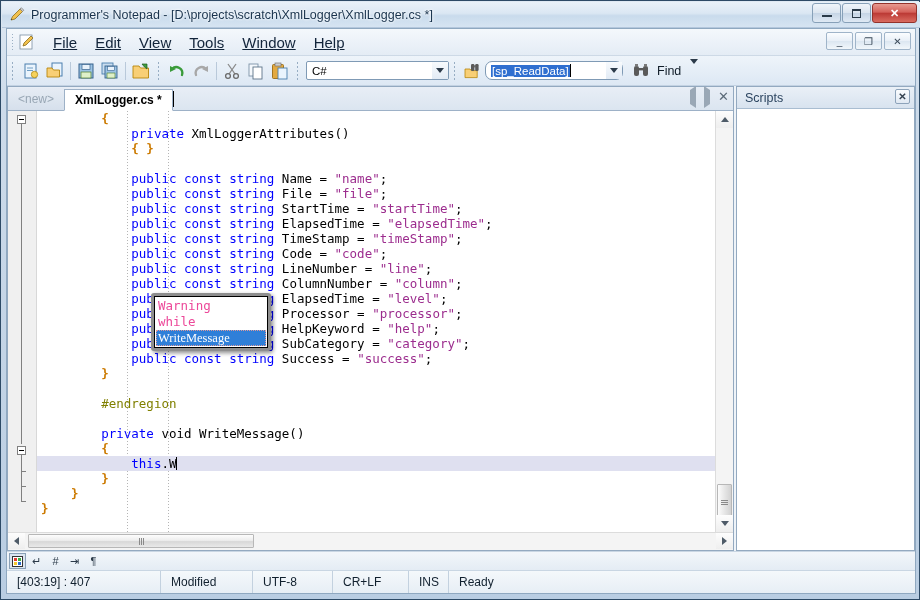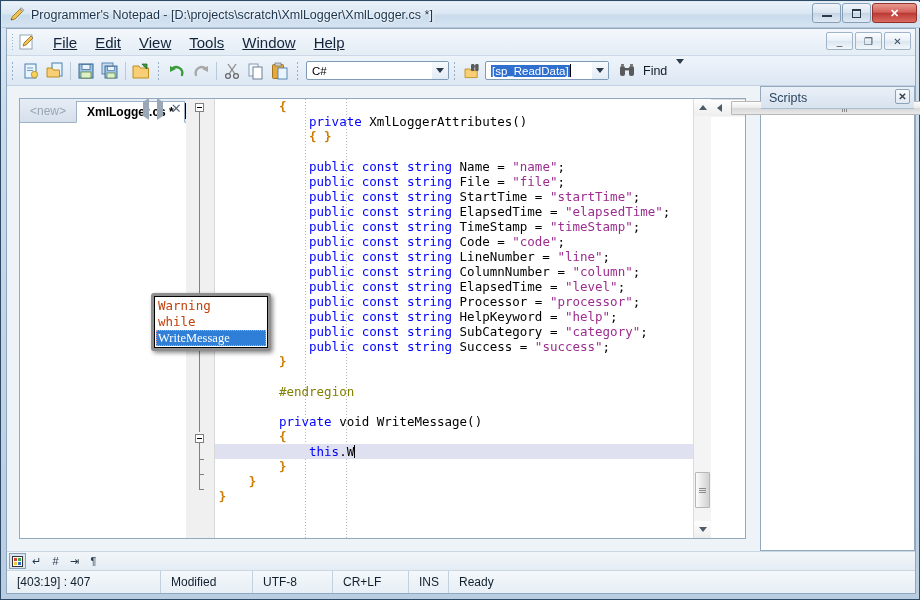--- a/index.html
+++ b/index.html
@@ -97,22 +97,22 @@
     width:16px;height:17px;display:flex;align-items:center;justify-content:center;
     background:linear-gradient(180deg,#f7fafd,#e2ebf5);
   }
   .tri-down{width:0;height:0;border-left:4px solid transparent;border-right:4px solid transparent;border-top:5px solid #2c3b4a;}
   .sel-text{background:#2f6fd0;color:#fff;padding:0 1px;}
   .find-label{font-size:12.5px;color:#101c28;margin-left:4px;}
 
   
   .body-row{flex:1 1 auto;display:flex;min-height:0;background:#eef3f8;}
   .editor-pane{
-    width:727px;flex:0 0 auto;display:flex;flex-direction:row;min-width:0;
-    background:#fff;border:1px solid #93a9c0;box-sizing:border-box;margin:12px;
+    width:727px;flex:0 0 auto;display:flex;flex-direction:column;min-width:0;
+    background:#fff;border:1px solid #93a9c0;box-sizing:border-box;margin:0;
   }
   .tabbar{
     height:23px;flex:0 0 auto;display:flex;align-items:flex-end;position:relative;
     background:linear-gradient(180deg,#e8eef6,#dbe5f0);
     border-bottom:1px solid #9db1c7;
   }
   .tab{
     height:22px;display:flex;align-items:center;padding:0 10px;font-size:12px;
     box-sizing:border-box;
   }
@@ -238,21 +238,21 @@
   
   .ac-popup{
     position:absolute;left:150px;top:292px;width:120px;
     box-shadow:2px 2px 4px rgba(0,0,0,0.45);
     border:3px solid #8e8e8e;border-radius:3px;background:#8e8e8e;
     box-sizing:border-box;z-index:50;
   }
   .ac-inner{background:#fff;border:1px solid #000;box-sizing:border-box;padding:1px;}
   .ac-item{
     font-family:"DejaVu Sans Mono","Liberation Mono",monospace;
-    font-size:12.5px;line-height:16px;height:16px;padding-left:2px;color:#c2410c;white-space:nowrap;
+    font-size:12.5px;line-height:16px;height:16px;padding-left:2px;color:#ec4899;white-space:nowrap;
   }
   .ac-item.sel{background:#2f7fd8;color:#fff;outline:1px dotted #d99;outline-offset:-1px;font-family:Liberation Serif, serif;}
   .cursor-car{display:inline-block;width:1px;height:13px;background:#000;vertical-align:-2px;margin-left:0px;}
 </style>
 </head>
 <body>
 
 <div class="frame-outer">
 
   <div class="titlebar">
@@ -388,21 +388,21 @@
       <div class="tb-grip"></div>
 
       <div class="tb-btn">
         <svg width="18" height="18" viewBox="0 0 18 18">
           <path d="M1 7 h5 l1.2 1.6 h6 v7 h-12.2 z" fill="#f8cf76" stroke="#b8860b" stroke-width="0.8"></path>
           <rect x="7" y="2" width="3.4" height="7" rx="1.2" fill="#5a5a5a"></rect>
           <rect x="11.2" y="2" width="3.4" height="7" rx="1.2" fill="#5a5a5a"></rect>
           <rect x="10.2" y="3.4" width="1.4" height="2" fill="#5a5a5a"></rect>
         </svg>
       </div>
-      <div class="combo" style="width:124px;">
+      <div class="combo" style="width:138px;border-radius:7px;">
         <span class="cval"><span class="sel-text">[sp_ReadData]</span><i class="cursor-car"></i></span>
         <span class="carrow">
             <i class="tri-down"></i>
           </span>
       </div>
       <div class="tb-btn" style="margin-left:6px;">
         <svg width="18" height="18" viewBox="0 0 18 18">
           <rect x="2" y="4" width="5" height="10" rx="2" fill="#5a5a5a"></rect>
           <rect x="11" y="4" width="5" height="10" rx="2" fill="#5a5a5a"></rect>
           <rect x="7" y="6" width="4" height="2.4" fill="#5a5a5a"></rect>

